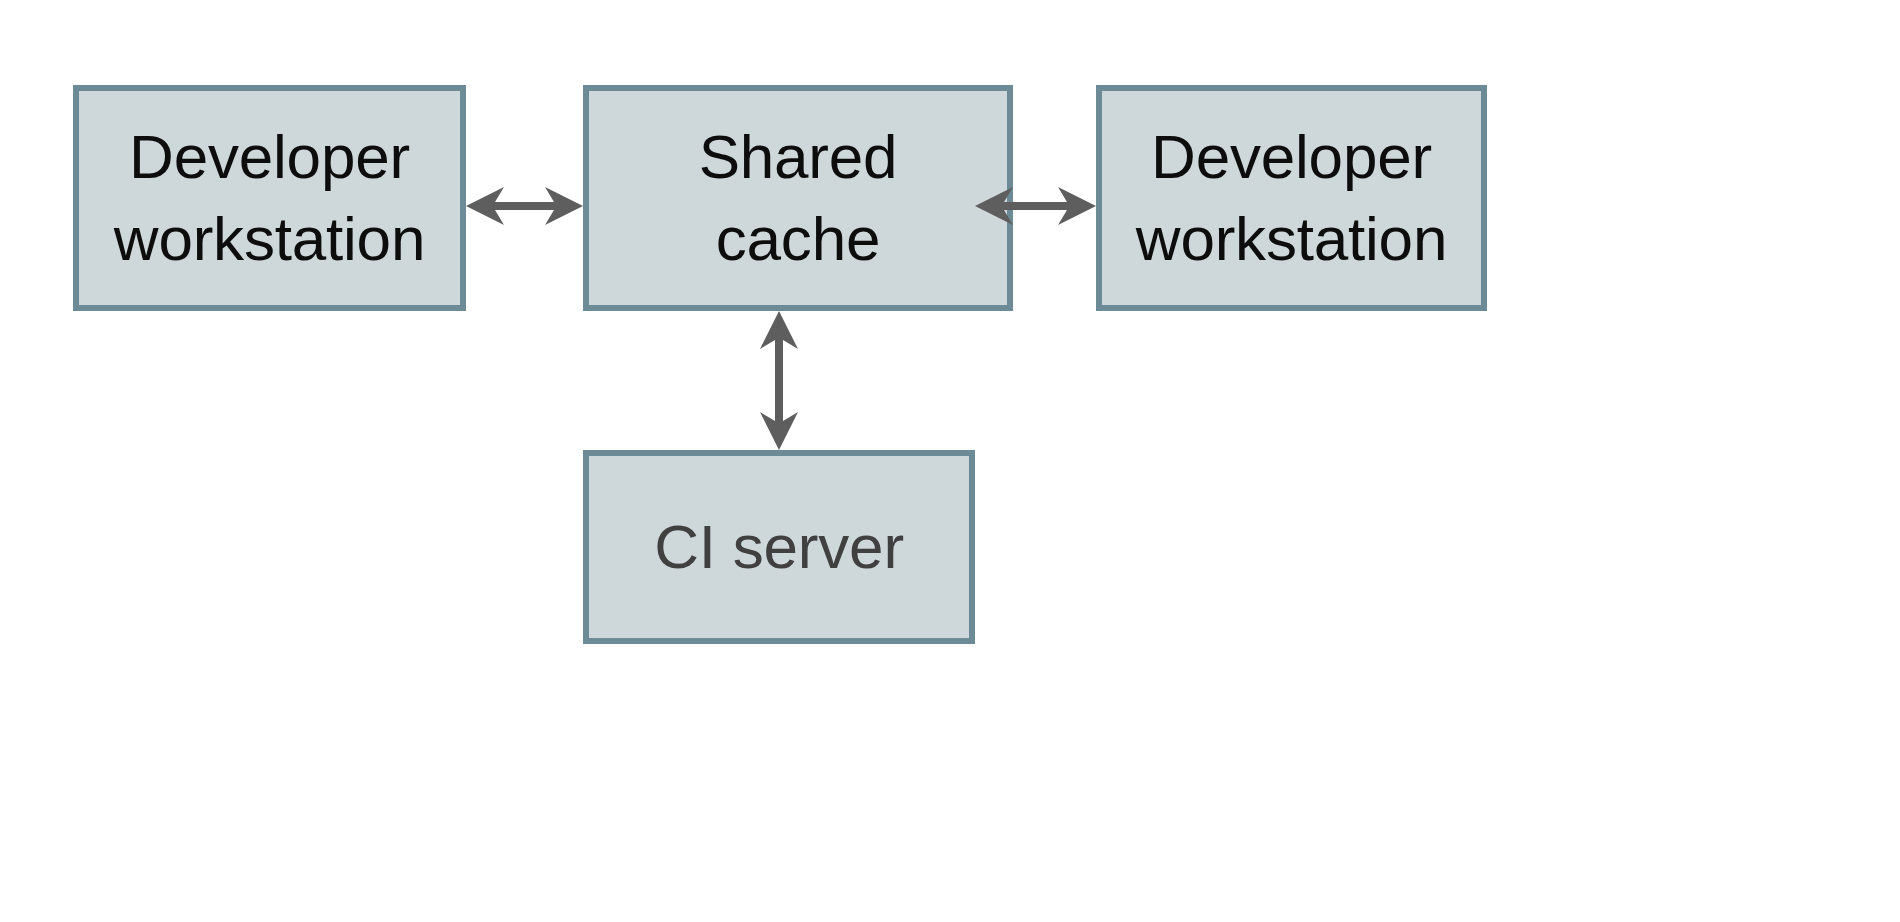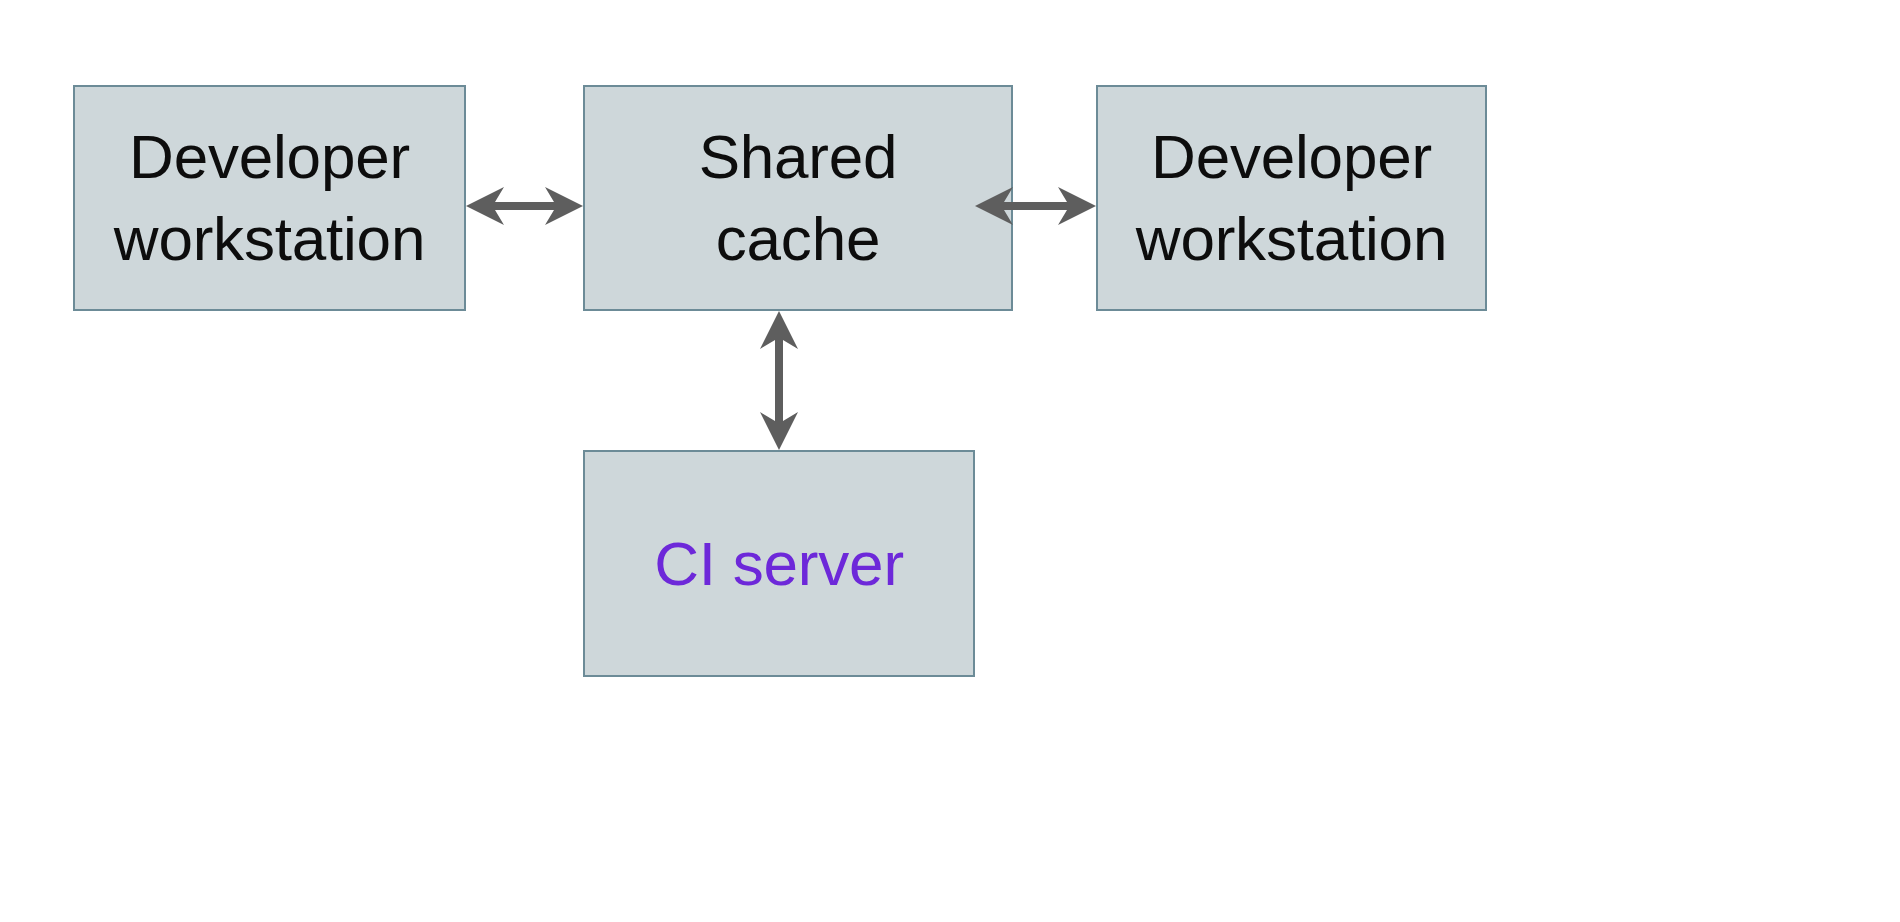--- a/index.html
+++ b/index.html
@@ -12,21 +12,21 @@
     width: 1900px;
     height: 922px;
     background: #ffffff;
     overflow: hidden;
     font-family: "Liberation Sans", sans-serif;
   }
   .node {
     position: absolute;
     box-sizing: border-box;
     background: #ced7da;
-    border: 2px solid #ec4899;
+    border: 6px solid #ec4899;
     display: flex;
     align-items: center;
     justify-content: center;
     text-align: center;
     color: #0d0d0d;
     font-size: 62px;
     line-height: 1.32;
     font-weight: 400;
     letter-spacing: -0.2px;
     white-space: pre-line;
@@ -48,21 +48,21 @@
 
   <div class="node" id="node-0" style="left: 73px; top: 85px; width: 393px; height: 226px; background: rgb(206, 215, 218); border-color: rgb(108, 139, 151); color: rgb(13, 13, 13);">Developer
 workstation</div>
 
   <div class="node" id="node-1" style="left: 583px; top: 85px; width: 430px; height: 226px; background: rgb(206, 215, 218); border-color: rgb(108, 139, 151); color: rgb(13, 13, 13);">Shared
 cache</div>
 
   <div class="node" id="node-2" style="left: 1096px; top: 85px; width: 391px; height: 226px; background: rgb(206, 215, 218); border-color: rgb(108, 139, 151); color: rgb(13, 13, 13);">Developer
 workstation</div>
 
-  <div class="node" id="node-3" style="left: 583px; top: 450px; width: 392px; height: 227px; background: rgb(206, 215, 218); border-color: rgb(108, 139, 151); color: #6d28d9;">CI server</div>
+  <div class="node" id="node-3" style="left: 583px; top: 450px; width: 392px; height: 194px; background: rgb(206, 215, 218); border-color: rgb(108, 139, 151); color: #404040;">CI server</div>
 
   <div class="connector" id="conn-0" style="left: 466px; top: 184px; width: 117px; height: 44px;">
       <svg width="117" height="44" viewBox="0 0 117 44">
         <g>
           <polygon points="0.00,22.00 38.00,3.00 29.00,18.00 88.00,18.00 79.00,3.00 117.00,22.00 79.00,41.00 88.00,26.00 29.00,26.00 38.00,41.00" fill="#5e5e5e"></polygon>
         </g>
       </svg>
     </div>
 
   <div class="connector" id="conn-1" style="left: 975px; top: 184px; width: 121px; height: 44px;">

